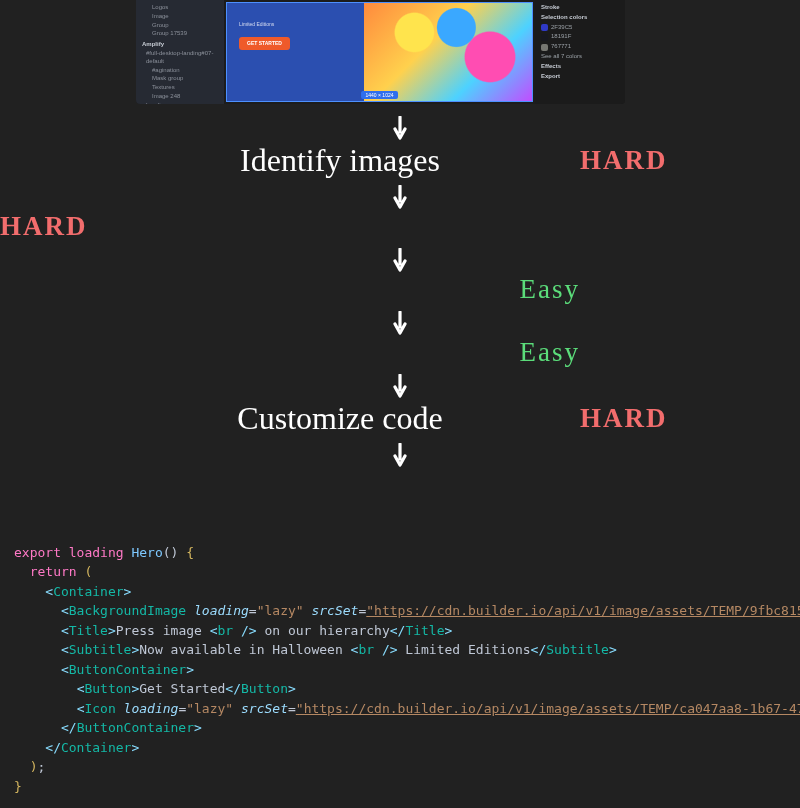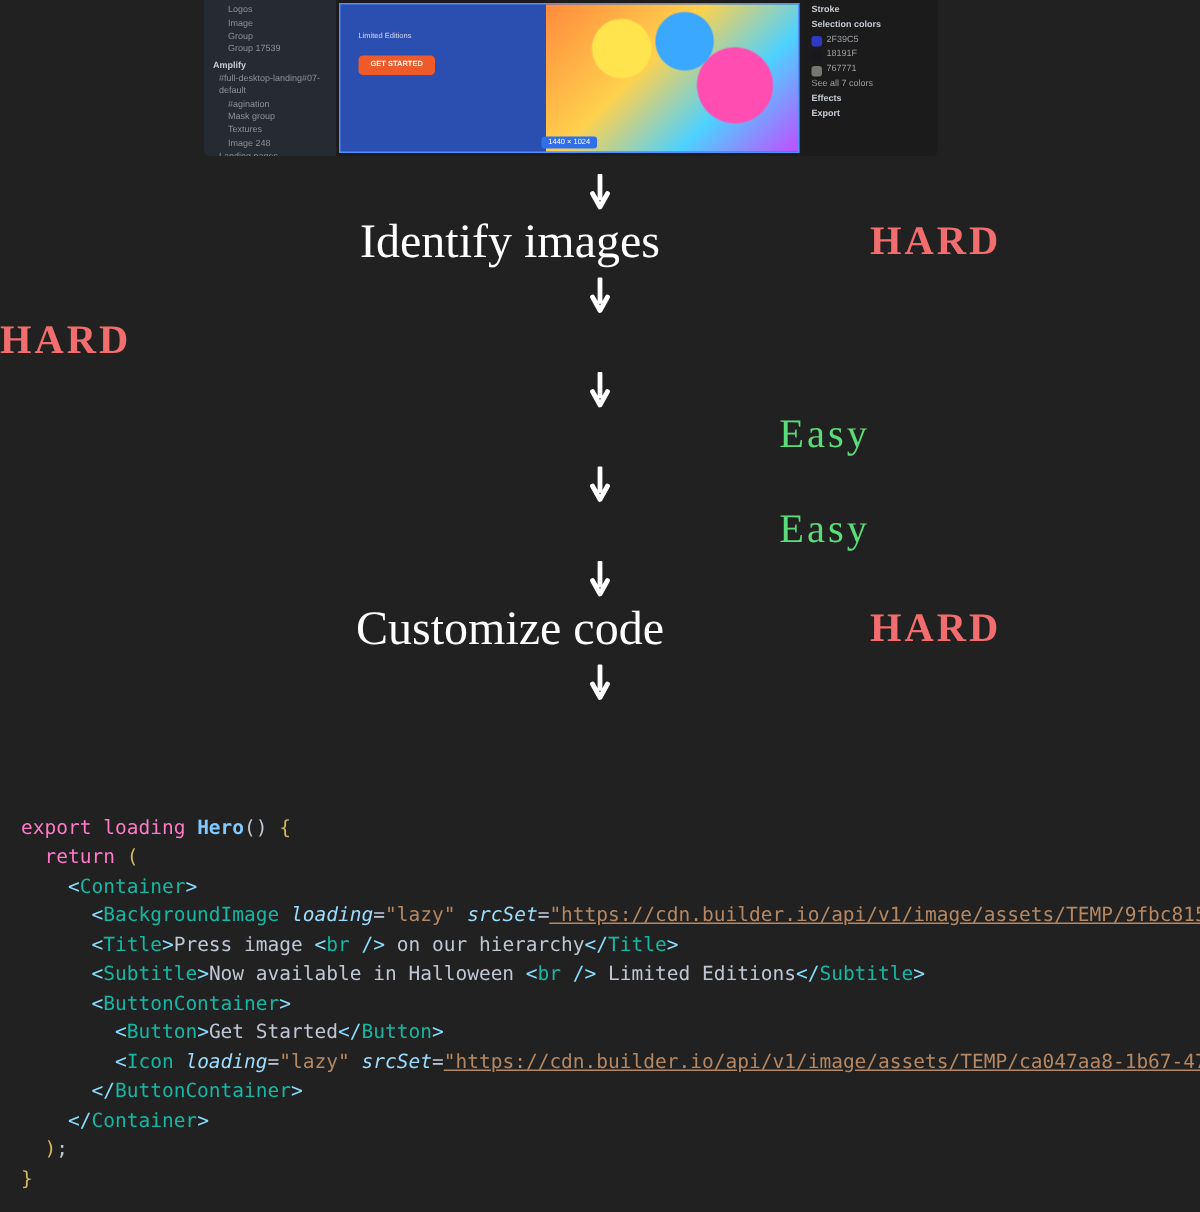--- a/index.html
+++ b/index.html
@@ -122,21 +122,21 @@
     right: 0;
     bottom: 12px;
     font-family: ui-monospace, SFMono-Regular, Menlo, Consolas, monospace;
     font-size: 13px;
     line-height: 1.5;
     white-space: pre;
     color: #bfc7d5;
     overflow: hidden;
   }
   .kw   { color: #ff79c6; }     
-  .ident{ color: #7ec9ff; font-weight: bold; }     
+  .ident{ color: #7ec9ff; }     
   .tag  { color: #14b8a6; }     
   .attr { color: #9cdcfe; font-style: italic; }
   .str  { color: #b58863; }
   .strl { color: #b58863; text-decoration: underline; }
   .punc { color: #bfc7d5; }
   .brkt { color: #89ddff; }
   .txt  { color: #bfc7d5; }
   .brace{ color: #d4b65f; }
 </style>
 </head>

